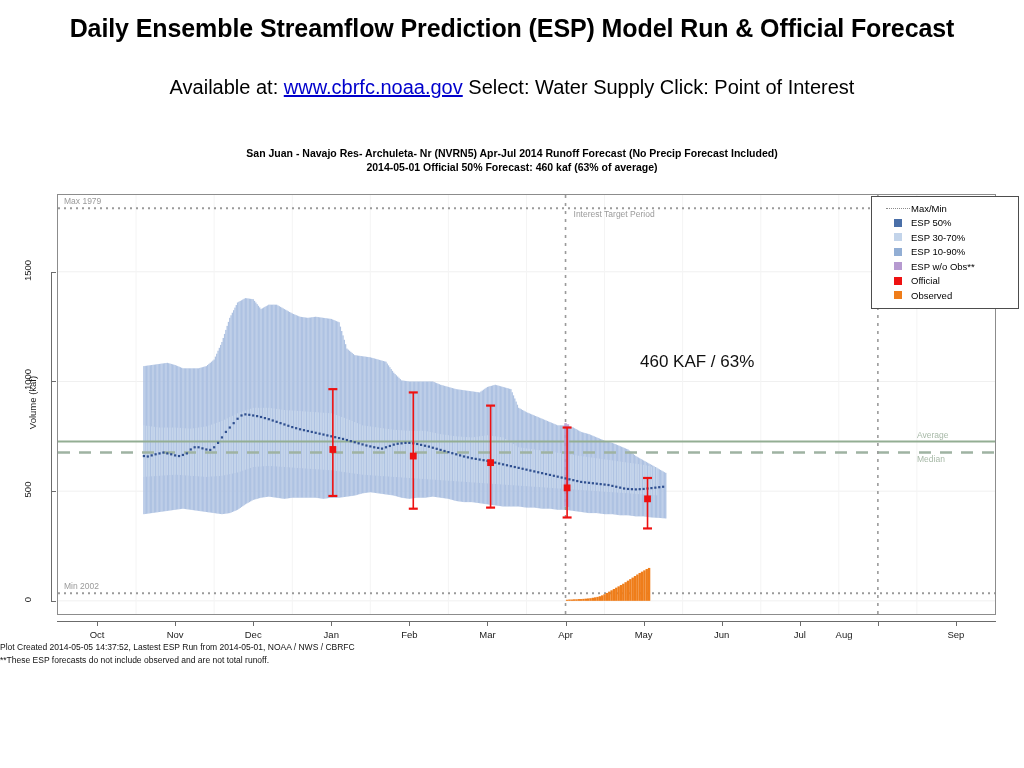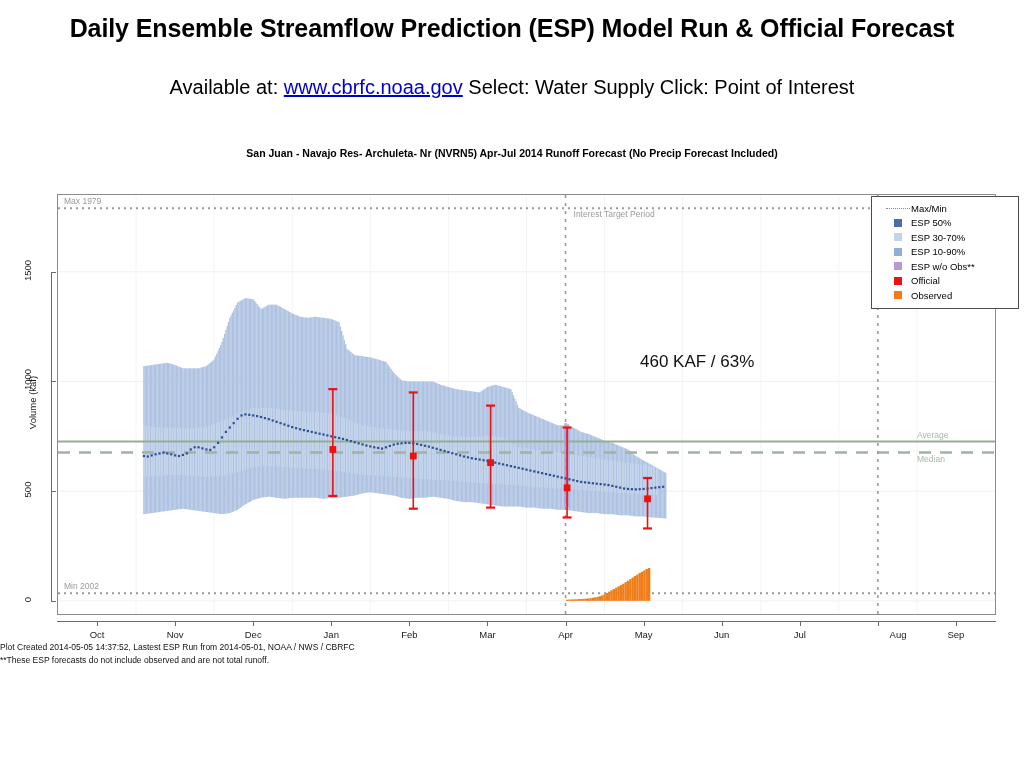--- a/index.html
+++ b/index.html
@@ -75,20 +75,21 @@
 </div>
 
 <div id="slide-subtitle">
   <span>Available at: </span><a class="lnk" href="#">www.cbrfc.noaa.gov</a><span> Select: Water Supply  Click: Point of Interest</span>
 </div>
 
 <div id="chart">
 
   <div id="chart-title">
     <div>San Juan - Navajo Res- Archuleta- Nr (NVRN5) Apr-Jul 2014 Runoff Forecast  (No Precip Forecast Included)</div>
+    <div>2014-05-01 Official 50% Forecast: 460 kaf (63% of average)</div>
   </div>
 
   <div id="y-axis-title" style="left: -13px; top: 256.5px; width: 90px; text-align: center;">Volume (kaf)</div>
 
   <div id="plot-frame">
     <div class="plot-inner" id="plot-inner">
       <svg id="plot-svg" width="937" height="419" viewBox="0 0 937 419" style="position:absolute;left:0;top:0;">
           <line x1="0" x2="937" y1="405.83769633507853" y2="405.83769633507853" stroke="#f0f0f0" stroke-width="1"></line>
           <line x1="0" x2="937" y1="296.151832460733" y2="296.151832460733" stroke="#f0f0f0" stroke-width="1"></line>
           <line x1="0" x2="937" y1="186.46596858638742" y2="186.46596858638742" stroke="#f0f0f0" stroke-width="1"></line>
@@ -996,16 +997,16 @@
     <div class="xtick-lab" style="width: 50px; left: 462.458px; top: 489px;">Mar</div>
     <div class="xtick-mark" style="left: 565.542px; top: 481px;"></div>
     <div class="xtick-lab" style="width: 50px; left: 540.542px; top: 489px;">Apr</div>
     <div class="xtick-mark" style="left: 643.625px; top: 481px;"></div>
     <div class="xtick-lab" style="width: 50px; left: 618.625px; top: 489px;">May</div>
     <div class="xtick-mark" style="left: 721.708px; top: 481px;"></div>
     <div class="xtick-lab" style="width: 50px; left: 696.708px; top: 489px;">Jun</div>
     <div class="xtick-mark" style="left: 799.792px; top: 481px;"></div>
     <div class="xtick-lab" style="width: 50px; left: 774.792px; top: 489px;">Jul</div>
     <div class="xtick-mark" style="left: 877.875px; top: 481px;"></div>
-    <div class="xtick-lab" style="width: 50px; left: 873px; top: 489px;">Aug</div>
+    <div class="xtick-lab" style="width: 50px; left: 819px; top: 489px;">Aug</div>
     <div class="xtick-mark" style="left: 955.958px; top: 481px;"></div>
     <div class="xtick-lab" style="width: 50px; left: 930.958px; top: 489px;">Sep</div>
   </div>
 
 </body></html>

